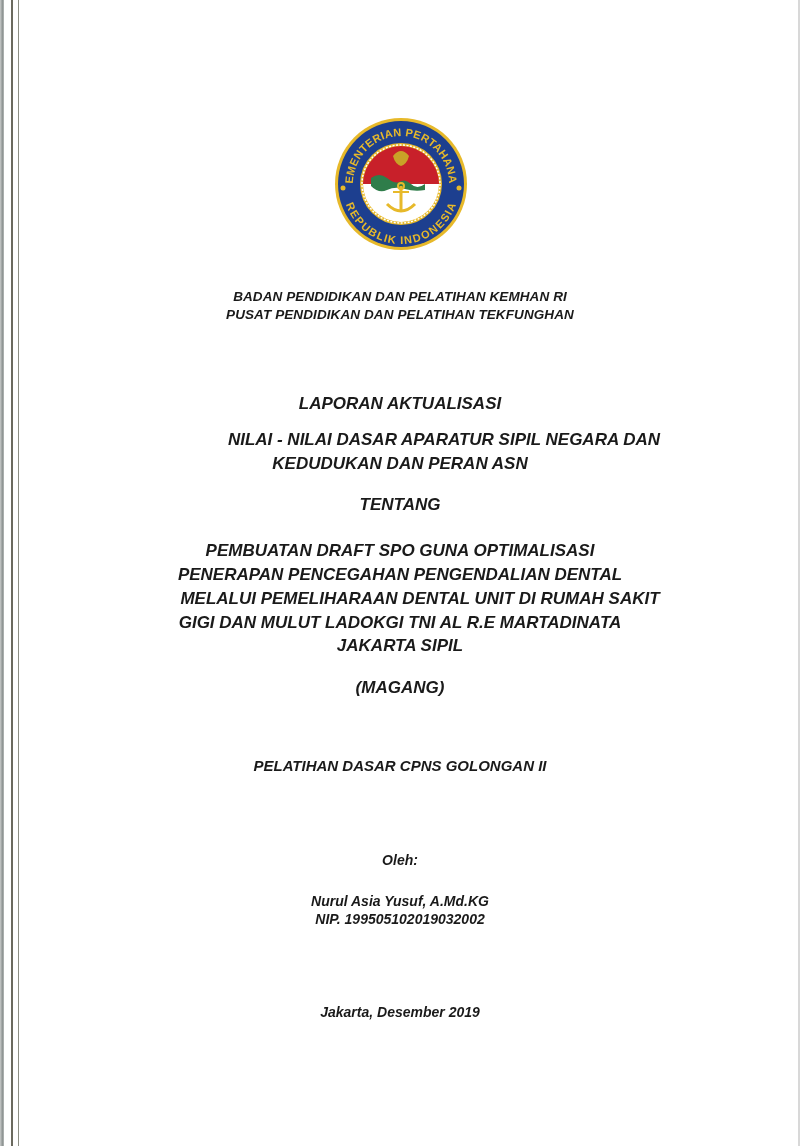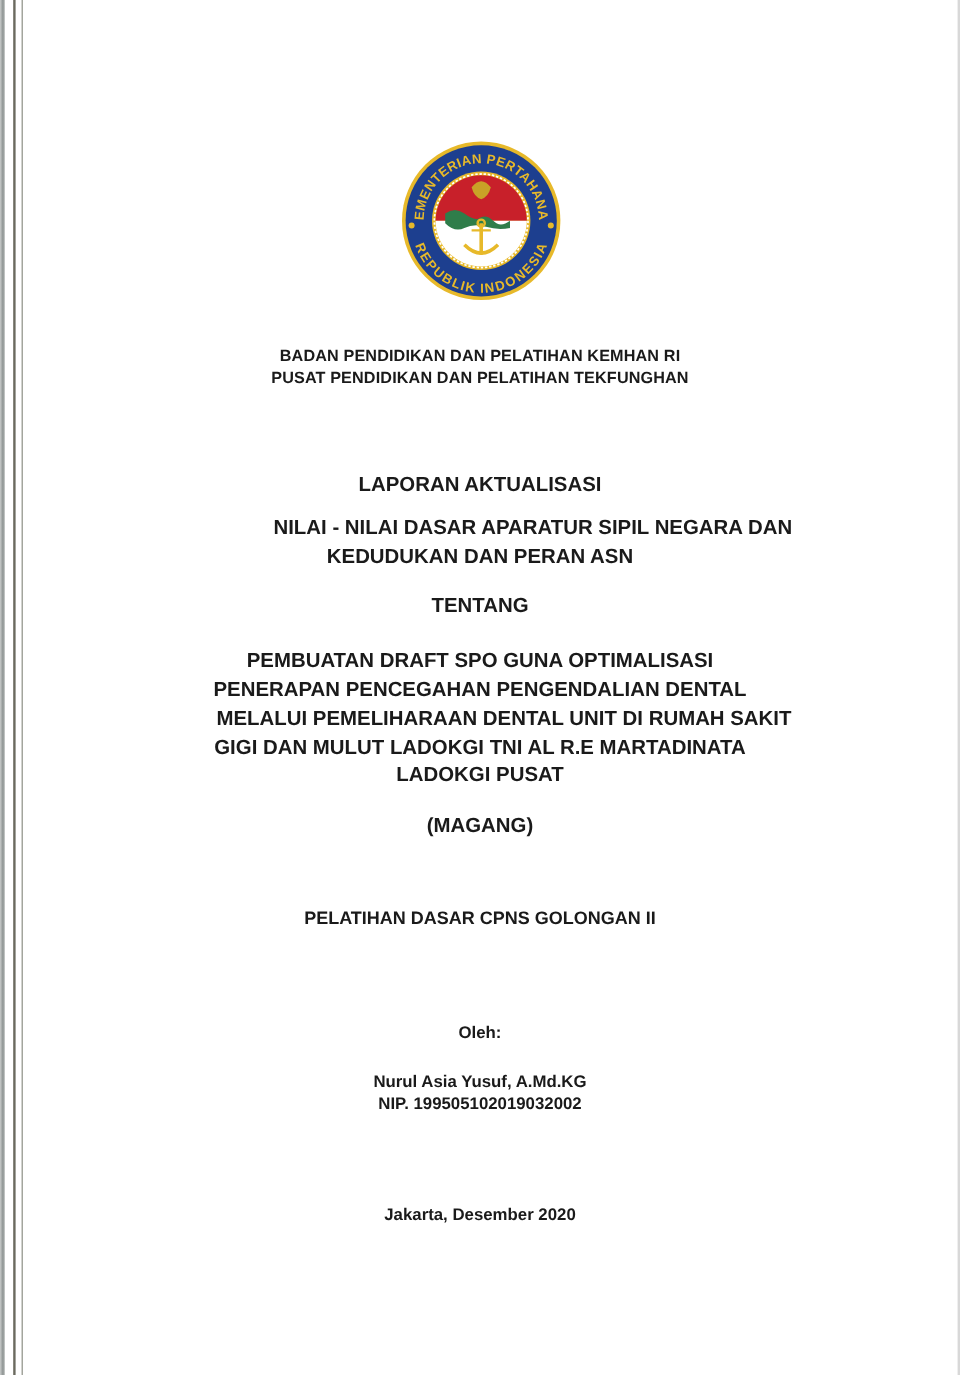--- a/index.html
+++ b/index.html
@@ -13,21 +13,21 @@
     .edge-1 { left: 0; width: 4px; background: linear-gradient(to right, #c9cccb, #8e9493 60%, #b5b9b7); }
     .edge-2 { left: 11px; width: 2px; background: #6b6a5f; }
     .edge-3 { left: 18px; width: 1px; background: #8d8f85; }
     .edge-right { right: 0; width: 2px; background: #d8d8d8; }
 
     .logo-wrap {
       position: absolute; left: 333px; top: 116px; width: 136px; height: 136px;
     }
     .line {
       position: absolute; left: 0; width: 800px; text-align: center;
-      font-weight: bold; white-space: nowrap;
+      font-weight: bold; white-space: nowrap; font-style: italic;
     }
     .t-inst { font-size: 13.5px; letter-spacing: 0.1px; }
     .t-title { font-size: 17px; }
     .t-sub { font-size: 17px; }
     .t-small { font-size: 14px; }
   </style>
 </head>
 <body>
 
 <div class="edge edge-1"></div>
@@ -75,22 +75,22 @@
 <div class="line t-title" style="top:394px;">LAPORAN AKTUALISASI</div>
 <div class="line t-title" style="top:430px;margin-left:44px;">NILAI - NILAI DASAR APARATUR SIPIL NEGARA DAN</div>
 <div class="line t-title" style="top:454px;">KEDUDUKAN DAN PERAN ASN</div>
 
 <div class="line t-title" style="top:495px;">TENTANG</div>
 
 <div class="line t-sub" style="top:541px;">PEMBUATAN DRAFT SPO GUNA OPTIMALISASI</div>
 <div class="line t-sub" style="top:565px;">PENERAPAN PENCEGAHAN PENGENDALIAN DENTAL</div>
 <div class="line t-sub" style="top:589px;margin-left:20px;">MELALUI PEMELIHARAAN DENTAL UNIT DI RUMAH SAKIT</div>
 <div class="line t-sub" style="top:613px;">GIGI DAN MULUT LADOKGI TNI AL R.E  MARTADINATA</div>
-<div class="line t-sub" style="top:636px;">LADOKGI PUSAT</div>
+<div class="line t-sub" style="top:636px;">JAKARTA SIPIL</div>
 <div class="line t-sub" style="top:678px;">(MAGANG)</div>
 
 <div class="line t-small" style="top:757px; font-size:15px;">PELATIHAN DASAR CPNS GOLONGAN II</div>
 
 <div class="line t-small" style="top:852px;">Oleh:</div>
 <div class="line t-small" style="top:893px;">Nurul Asia Yusuf, A.Md.KG</div>
 <div class="line t-small" style="top:911px;">NIP. 199505102019032002</div>
 
-<div class="line t-small" style="top:1004px;">Jakarta, Desember 2020</div>
+<div class="line t-small" style="top:1004px;">Jakarta, Desember 2019</div>
 
 </body></html>

